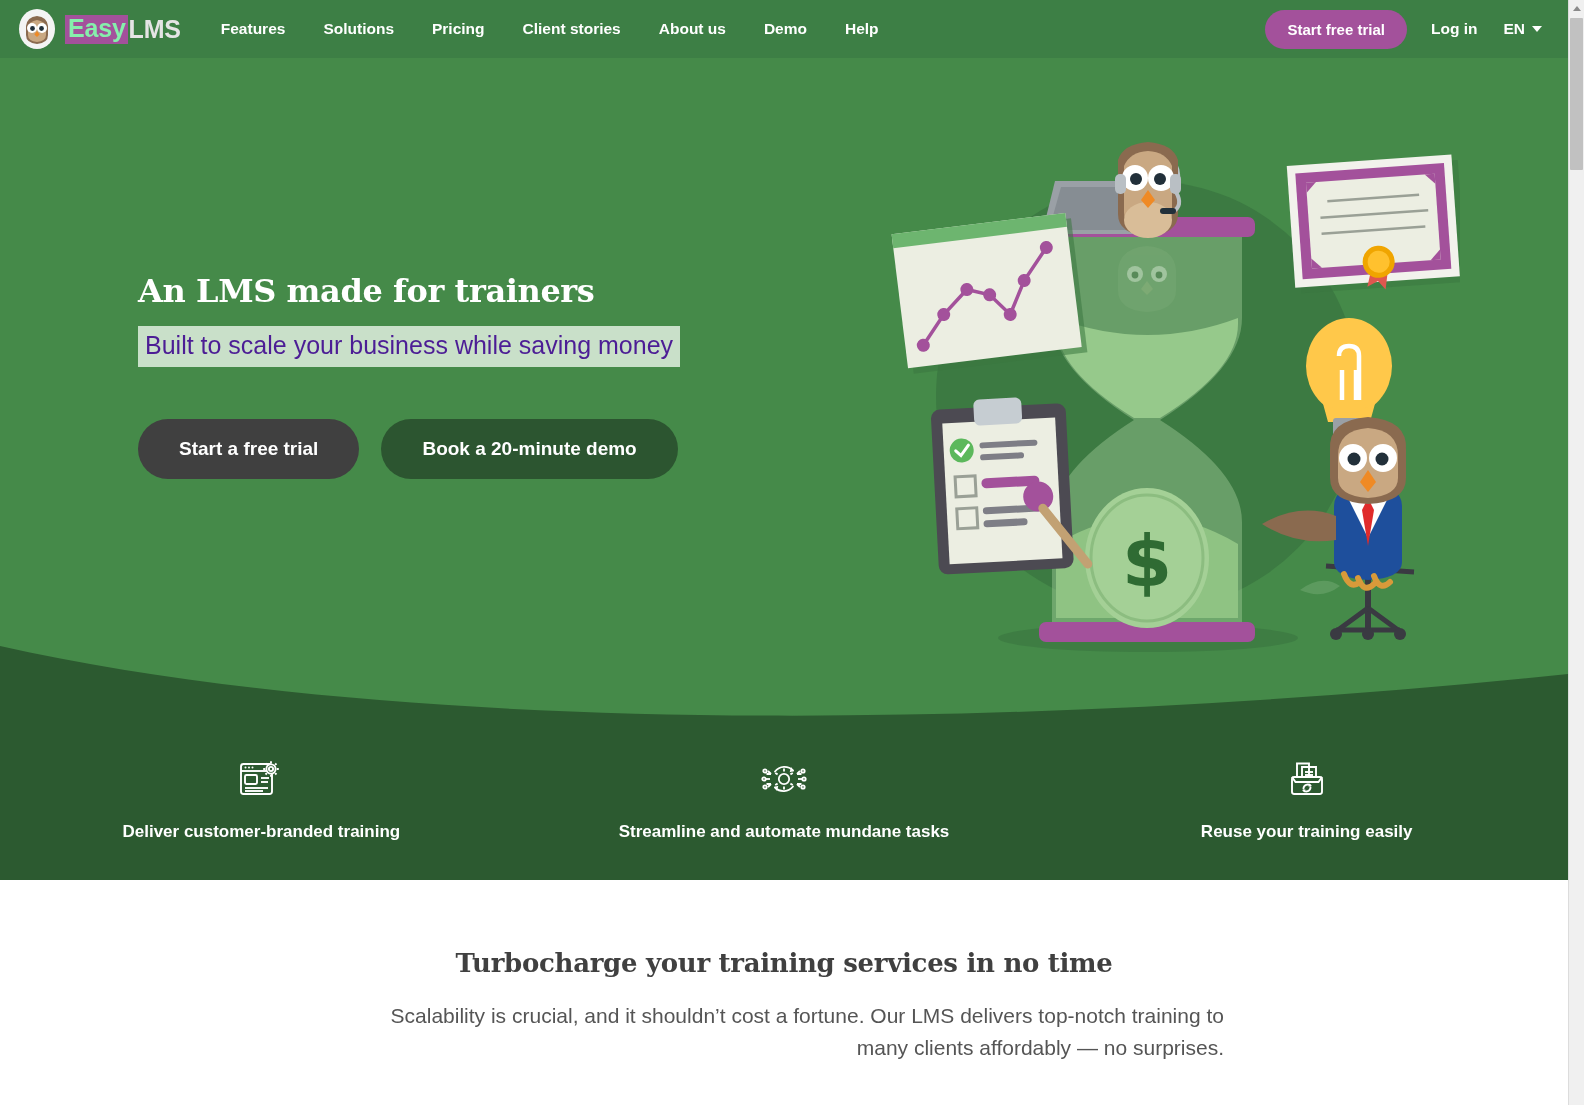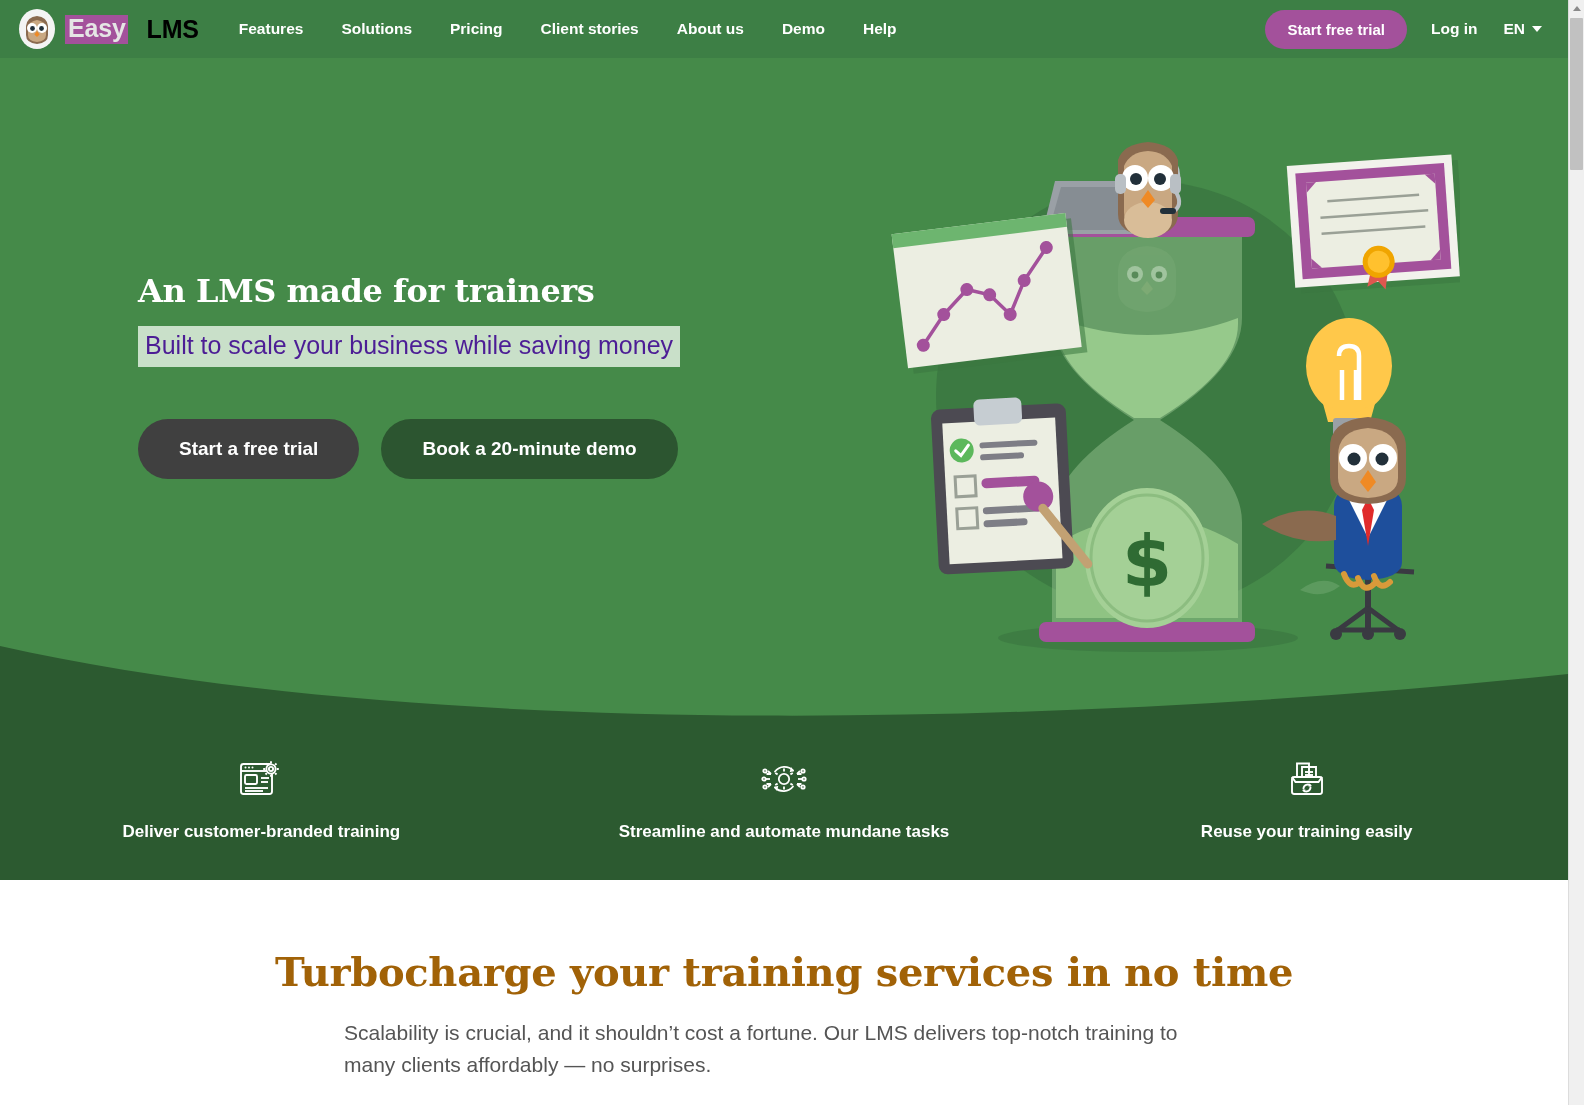--- a/index.html
+++ b/index.html
@@ -58,23 +58,23 @@
   }
   #brand { display: flex; align-items: center; gap: 7px; }
   #owl-logo {
     width: 42px; height: 42px; position: relative;
   }
   #brand-text {
     font-size: 25px; font-weight: bold; letter-spacing: -0.2px;
     display: flex; align-items: center; line-height: 1;
   }
   .brand-easy {
-    background: #a3519b; color: #e5e5e5; padding: 1px 2px 3px 3px;
-  }
-  .brand-lms { color: #000000; padding-left: 19px; }
+    background: #a3519b; color: #86efac; padding: 1px 2px 3px 3px;
+  }
+  .brand-lms { color: #e5e5e5; padding-left: 1px; }
 
   #nav-links {
     display: flex; align-items: center; gap: 10px; margin-left: 26px;
   }
   .nav-link {
     color: #ffffff; font-size: 15.5px; font-weight: bold;
     padding: 6px 14px; cursor: pointer; white-space: nowrap;
     text-decoration: none;
   }
   #nav-right {
@@ -174,26 +174,26 @@
   }
 
   
   #bottom {
     position: absolute; left: 0; top: 880px;
     width: 1568px; height: 225px;
     background: #ffffff;
   }
   #bottom-title {
     font-family: "DejaVu Serif", serif;
-    color: #a16207; font-size: 40px; font-weight: bold;
+    color: #404040; font-size: 26px; font-weight: bold;
     text-align: center; margin-top: 68px; letter-spacing: -0.3px;
     white-space: nowrap;
   }
   #bottom-sub {
-    color: #555555; font-size: 21px; text-align: left;
+    color: #555555; font-size: 21px; text-align: right;
     margin-top: 22px; line-height: 1.5;
     width: 880px; margin-left: auto; margin-right: auto;
   }
 </style>
 </head>
 <body>
 
 <div id="page">
 
   <div id="navbar">

